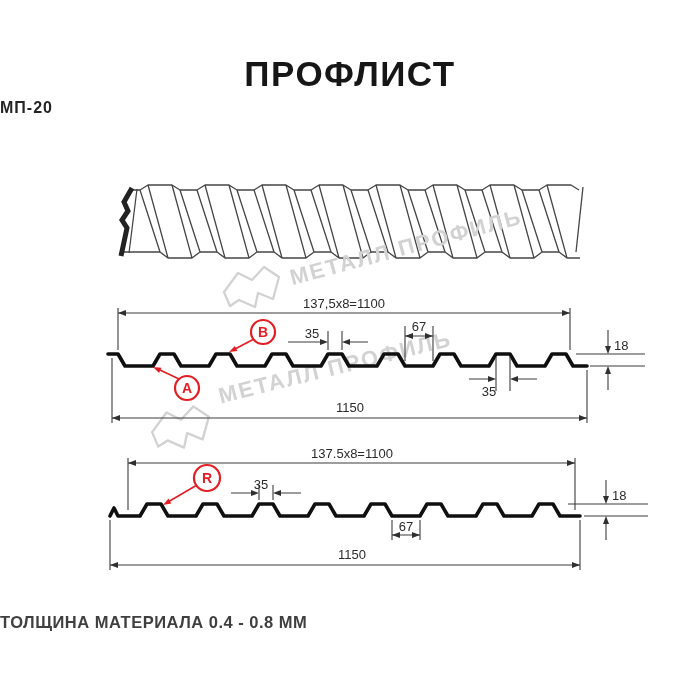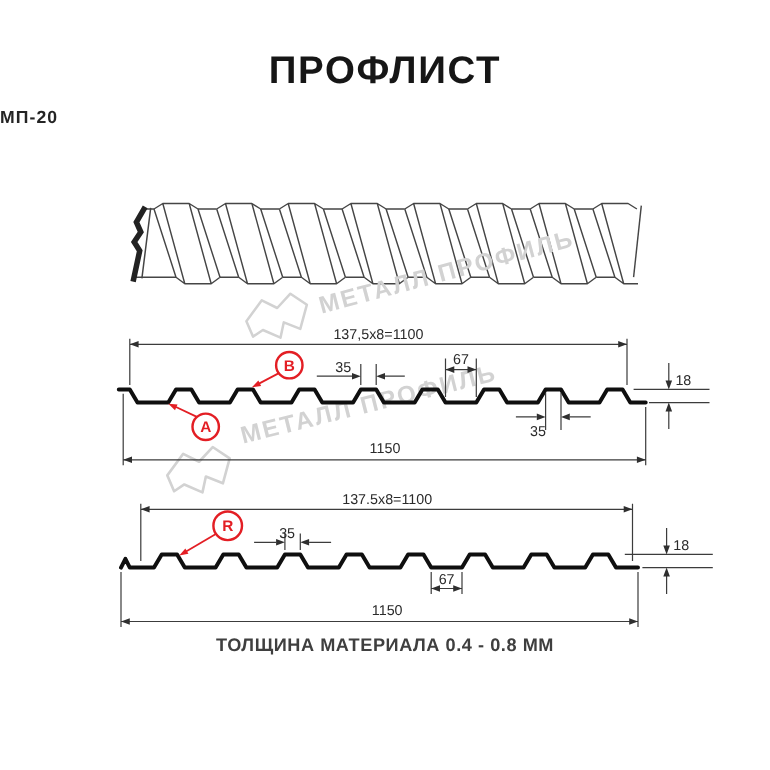--- a/index.html
+++ b/index.html
@@ -1,24 +1,24 @@
 <!DOCTYPE html>
 <html><head>
 <meta charset="utf-8">
 <style>
   html,body{margin:0;padding:0;background:#ffffff;}
   body{width:700px;height:700px;position:relative;overflow:hidden;
        font-family:"Liberation Sans", sans-serif;}
   .page{position:absolute;inset:0;}
 
-  .title{position:absolute;top:44px;left:0;width:700px;text-align:center;
+  .title{position:absolute;top:54px;left:0;width:700px;text-align:center;
          font-size:35px;font-weight:900;letter-spacing:1.5px;color:#161616;}
   .subtitle{position:absolute;top:99px;left:0;width:700px;text-align:left;
          font-size:16px;font-weight:700;letter-spacing:1px;color:#242424;}
-  .footer{position:absolute;top:578px;left:0;width:700px;text-align:center;
+  .footer{position:absolute;top:613px;left:0;width:700px;text-align:left;
          font-size:16.5px;font-weight:700;letter-spacing:.5px;color:#3f3f3f;}
 
   .sheet3d{position:absolute;left:0;top:0;z-index:1;}
   .dims{position:absolute;left:0;top:0;z-index:3;}
 
   .wm-text{position:absolute;z-index:2;color:#d2d2d2;font-weight:700;
            font-size:22px;letter-spacing:2px;white-space:nowrap;
            transform-origin:left top;}
   .wm1{left:287px;top:266px;transform:rotate(-15deg);}
   .wm2{left:216px;top:384px;transform:rotate(-14deg);}

